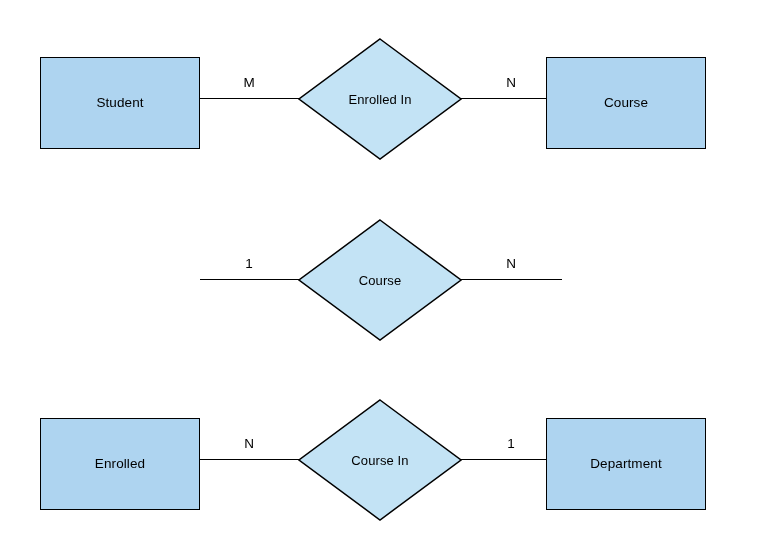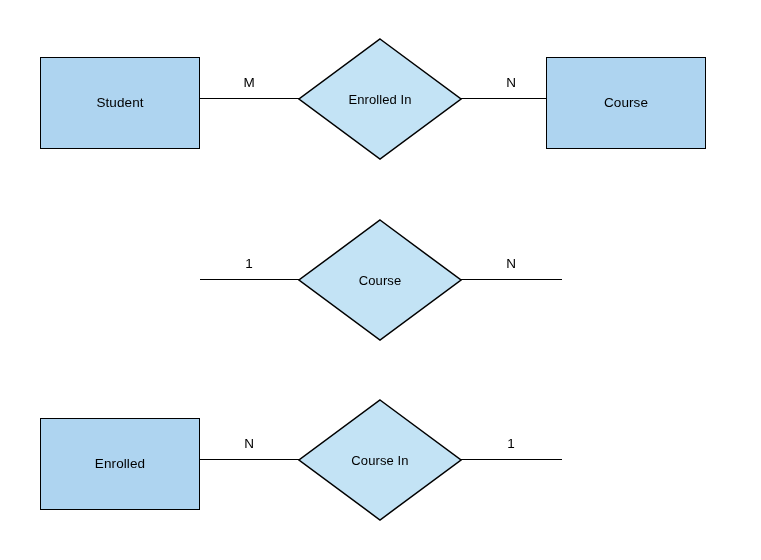--- a/index.html
+++ b/index.html
@@ -176,16 +176,19 @@
       <svg width="164" height="122" viewBox="0 0 164 122" xmlns="http://www.w3.org/2000/svg">
         <polygon points="82,1 163,61 82,121 1,61" fill="#c3e3f5" stroke="#000000" stroke-width="1.5"></polygon>
       </svg>
       <div class="rel-label">Course In</div>
     </div>
 
     <div class="cardinality card-right">1</div>
 
     <div class="connector right-conn"></div>
 
+    <div class="entity right">
+      <span class="entity-label">Department</span>
+    </div>
 
   </div>
 
 </div>
 
 </body></html>

